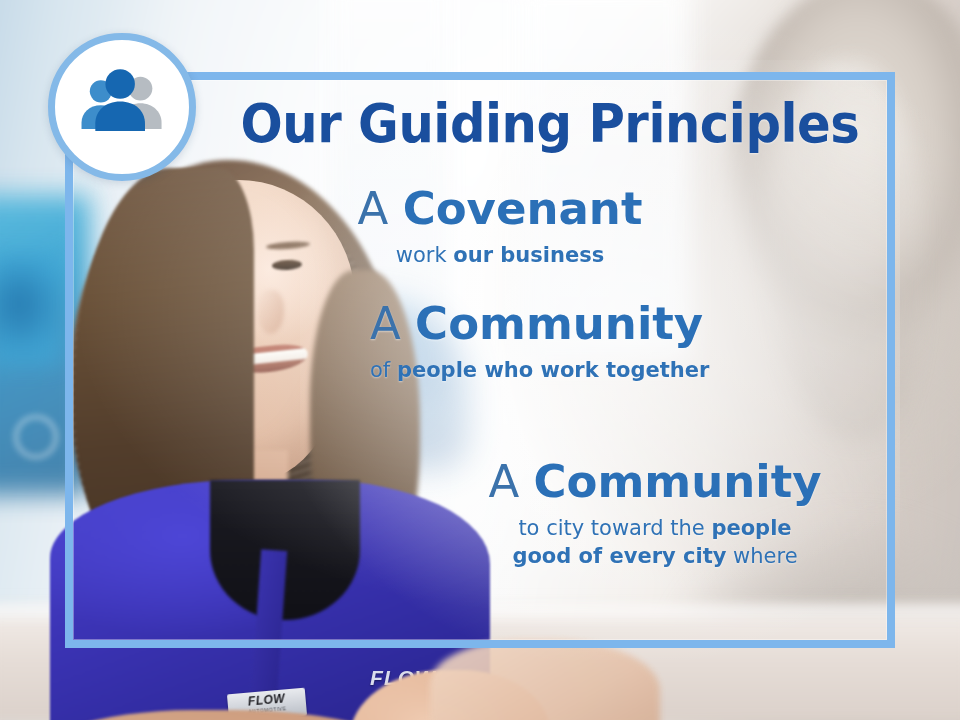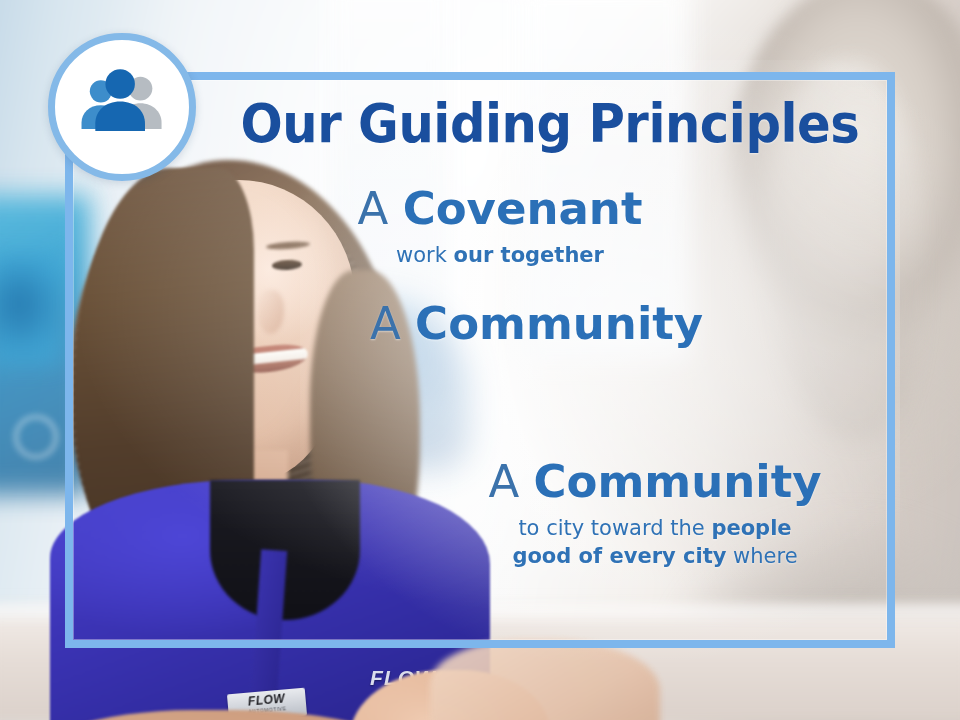--- a/index.html
+++ b/index.html
@@ -337,30 +337,31 @@
 </div>
 
 <div id="title">Our Guiding Principles</div>
 
 <div class="block" id="block-covenant">
   <div class="big">
     <span class="art">A</span>
     <span class="word">Covenant</span>
   </div>
   <div class="sub">
-      <div><span>work </span><b>our together</b></div>
+      <div><span>work </span><b>our business</b></div>
     </div>
 </div>
 
 <div class="block" id="block-community">
   <div class="big">
     <span class="art">A</span>
     <span class="word">Community</span>
   </div>
   <div class="sub">
+      <div><span>of </span><b>people who work together</b></div>
     </div>
 </div>
 
 <div class="block" id="block-commitment">
   <div class="big">
     <span class="art">A</span>
     <span class="word">Community</span>
   </div>
   <div class="sub">
       <div><span>to city toward the </span><b>people</b></div>

